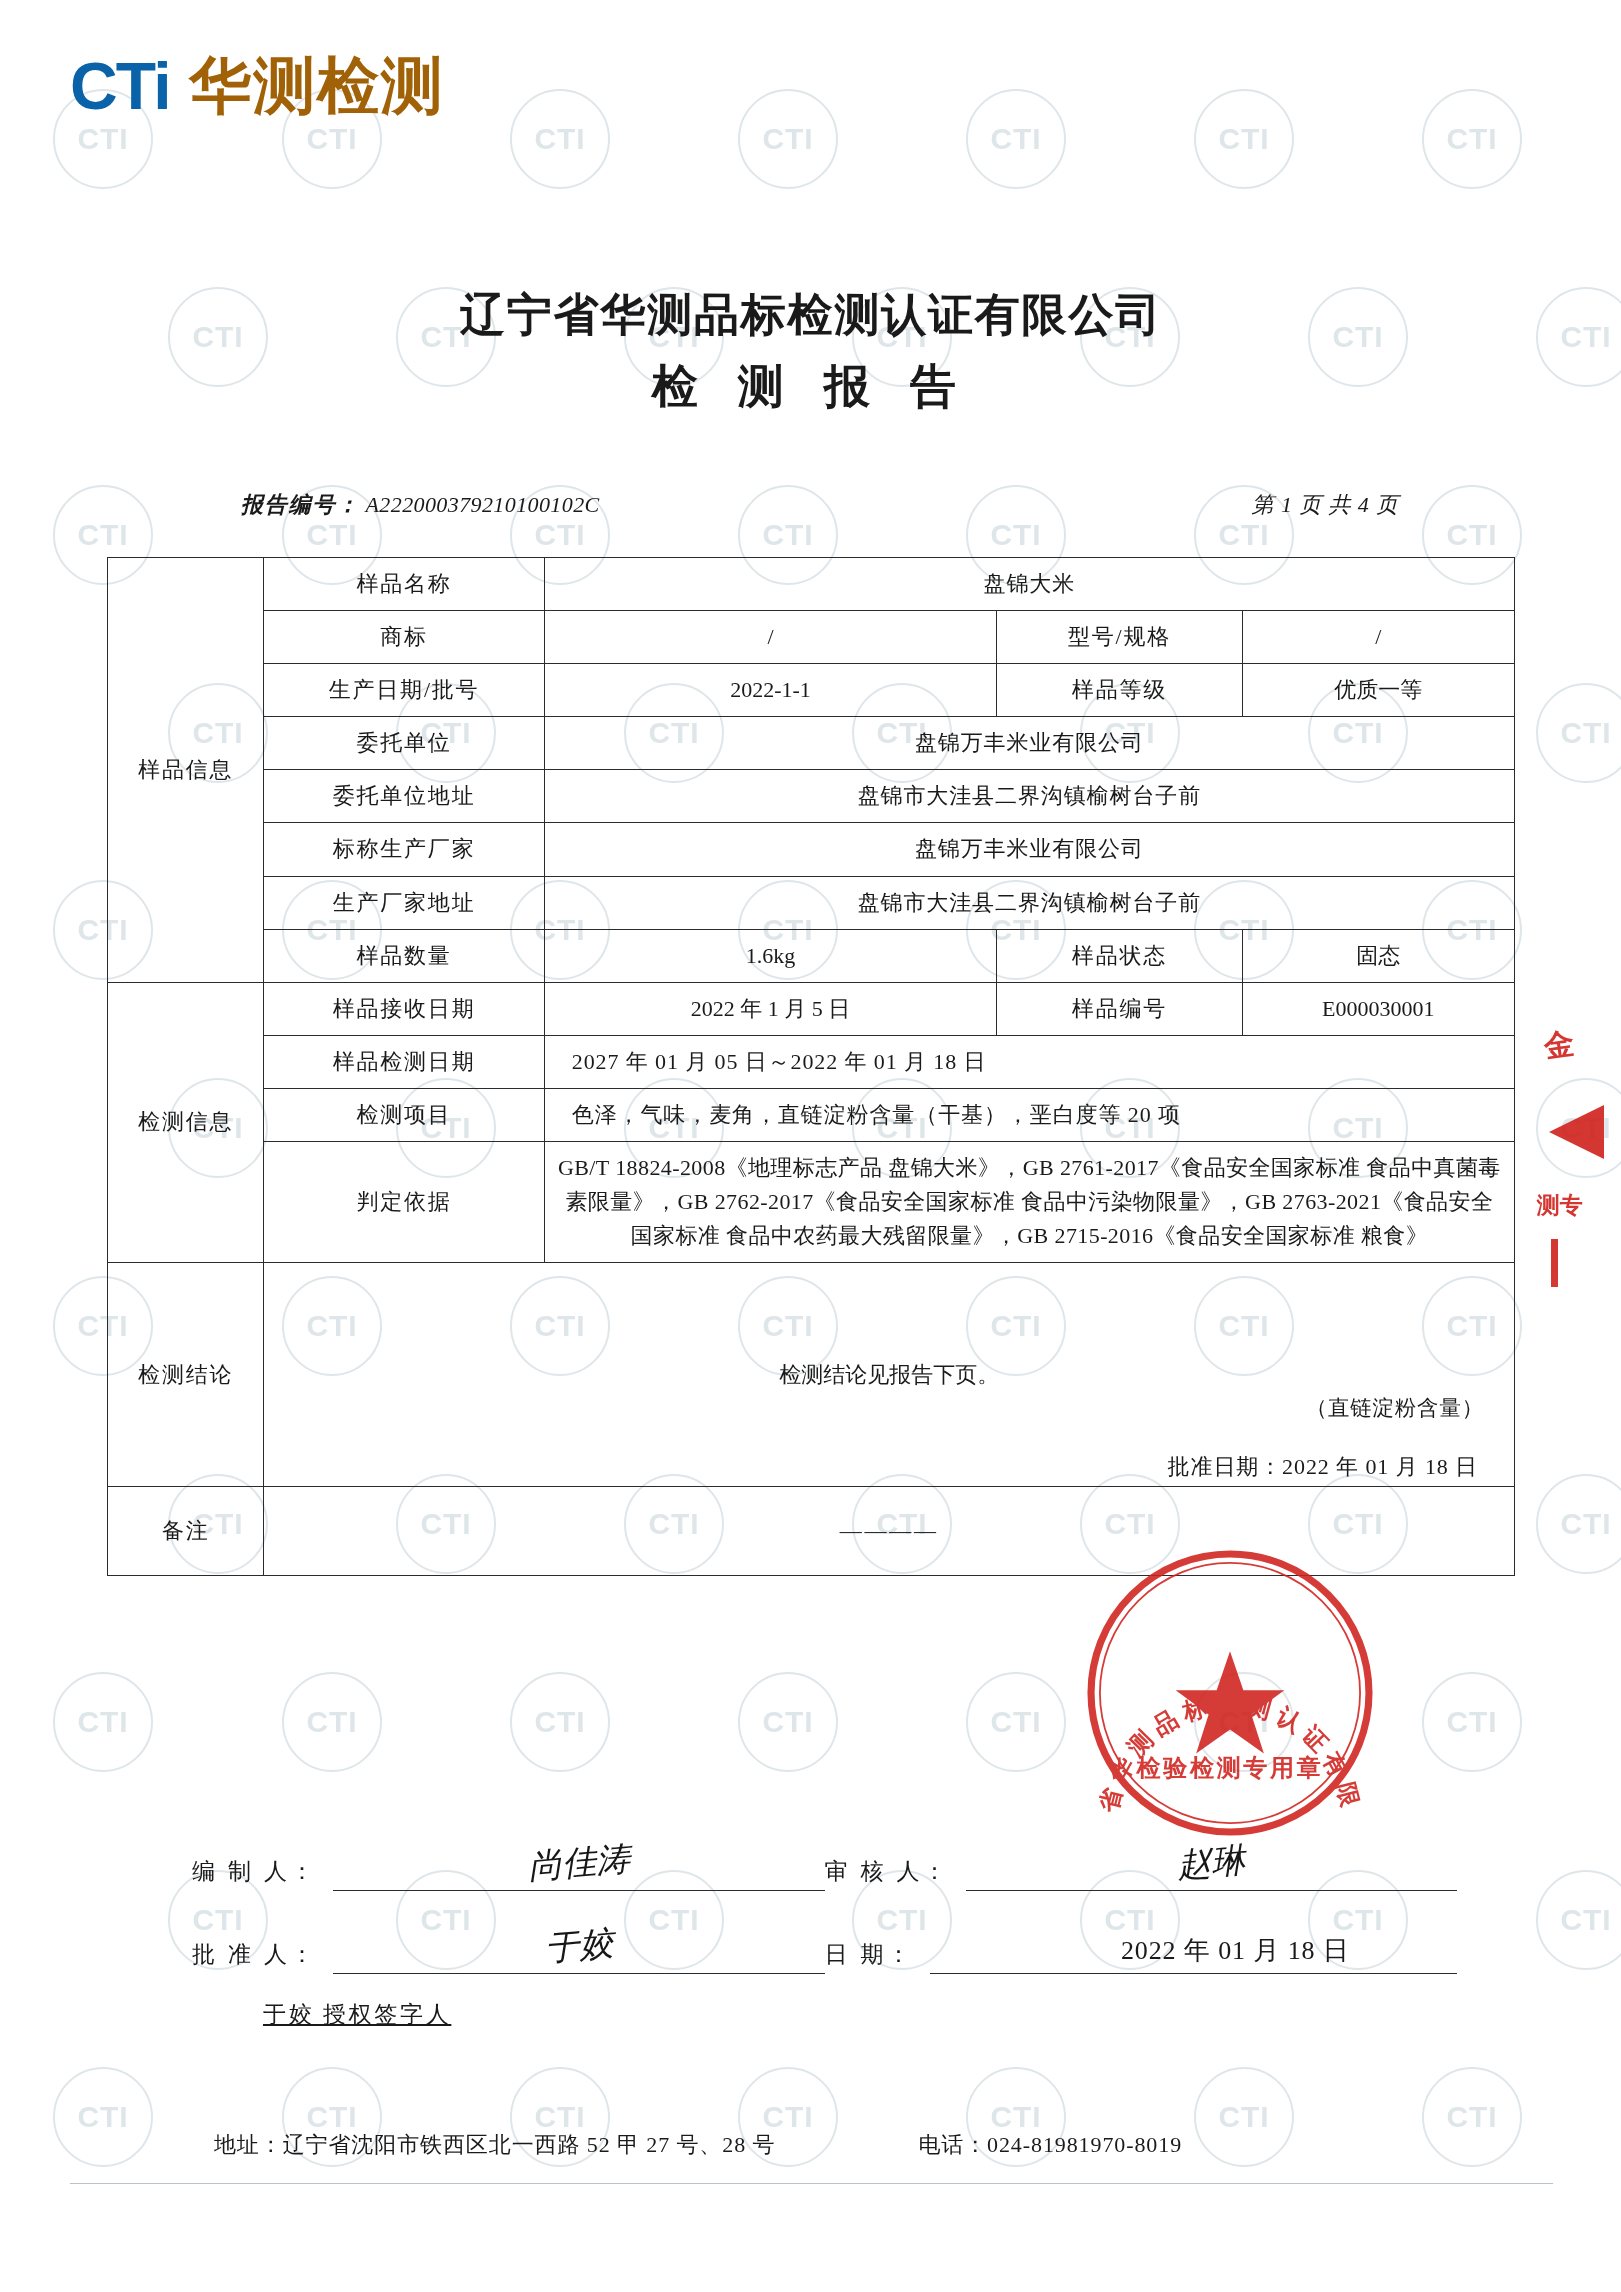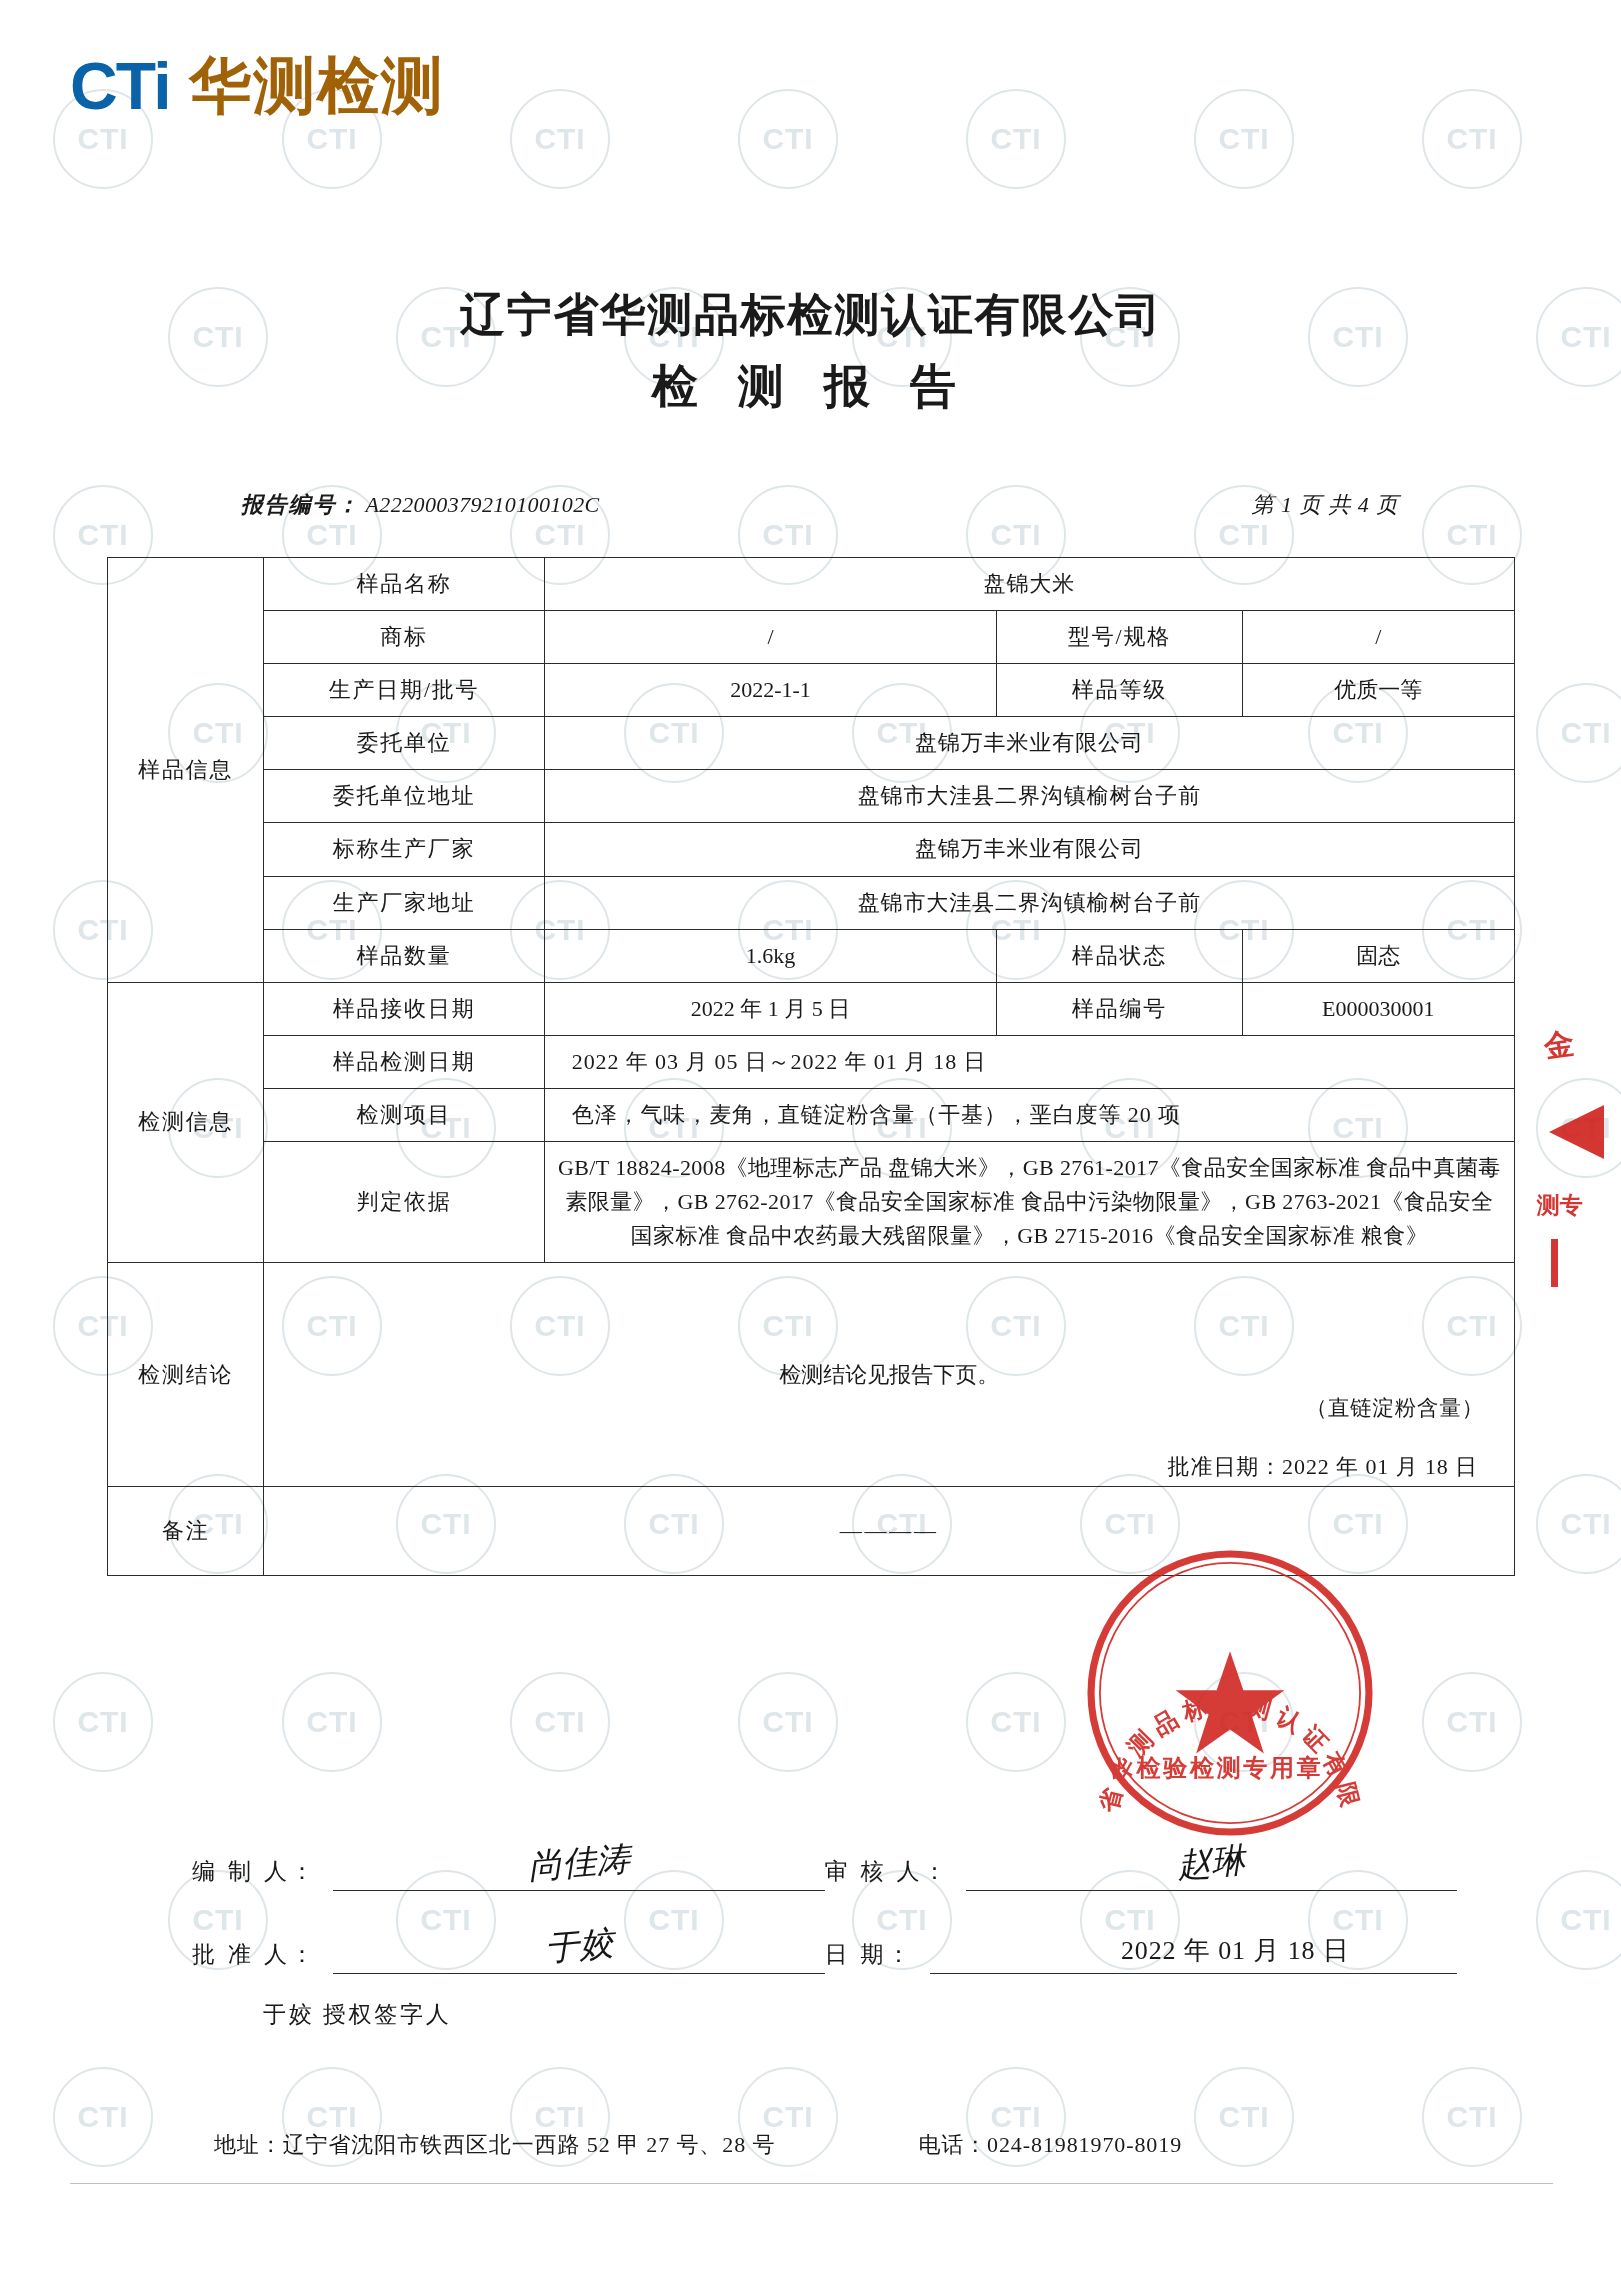--- a/index.html
+++ b/index.html
@@ -240,20 +240,21 @@
     font-size: 26px;
     letter-spacing: 0.9px;
     white-space: nowrap;
     margin-left: 42px;
   }
   .authorized {
     margin-top: -16px;
     margin-left: 71px;
     font-size: 23px;
     letter-spacing: 2.7px;
+    text-decoration: underline;
   }
 
   
   .addr-line {
     position: absolute;
     left: 0;
     top: 2130px;
     width: 1396px;
     z-index: 3;
     display: flex;
@@ -485,21 +486,21 @@
 
       <tr>
         <td class="side" rowspan="4">检测信息</td>
         <td class="key">样品接收日期</td>
         <td>2022 年 1 月 5 日</td>
         <td class="key2">样品编号</td>
         <td class="val2">E000030001</td>
       </tr>
       <tr>
         <td class="key">样品检测日期</td>
-        <td class="val-wide" colspan="3" style="text-align:left; padding-left:27px;">2022 年 03 月 05 日～2022 年 01 月 18 日</td>
+        <td class="val-wide" colspan="3" style="text-align:left; padding-left:27px;">2027 年 01 月 05 日～2022 年 01 月 18 日</td>
       </tr>
       <tr>
         <td class="key">检测项目</td>
         <td class="val-wide" colspan="3" style="text-align:left; padding-left:27px;">色泽，气味，麦角，直链淀粉含量（干基），垩白度等 20 项</td>
       </tr>
       <tr>
         <td class="key">判定依据</td>
         <td class="basis" colspan="3">GB/T 18824-2008《地理标志产品 盘锦大米》，GB 2761-2017《食品安全国家标准 食品中真菌毒素限量》，GB 2762-2017《食品安全国家标准 食品中污染物限量》，GB 2763-2021《食品安全国家标准 食品中农药最大残留限量》，GB 2715-2016《食品安全国家标准 粮食》</td>
       </tr>
 

